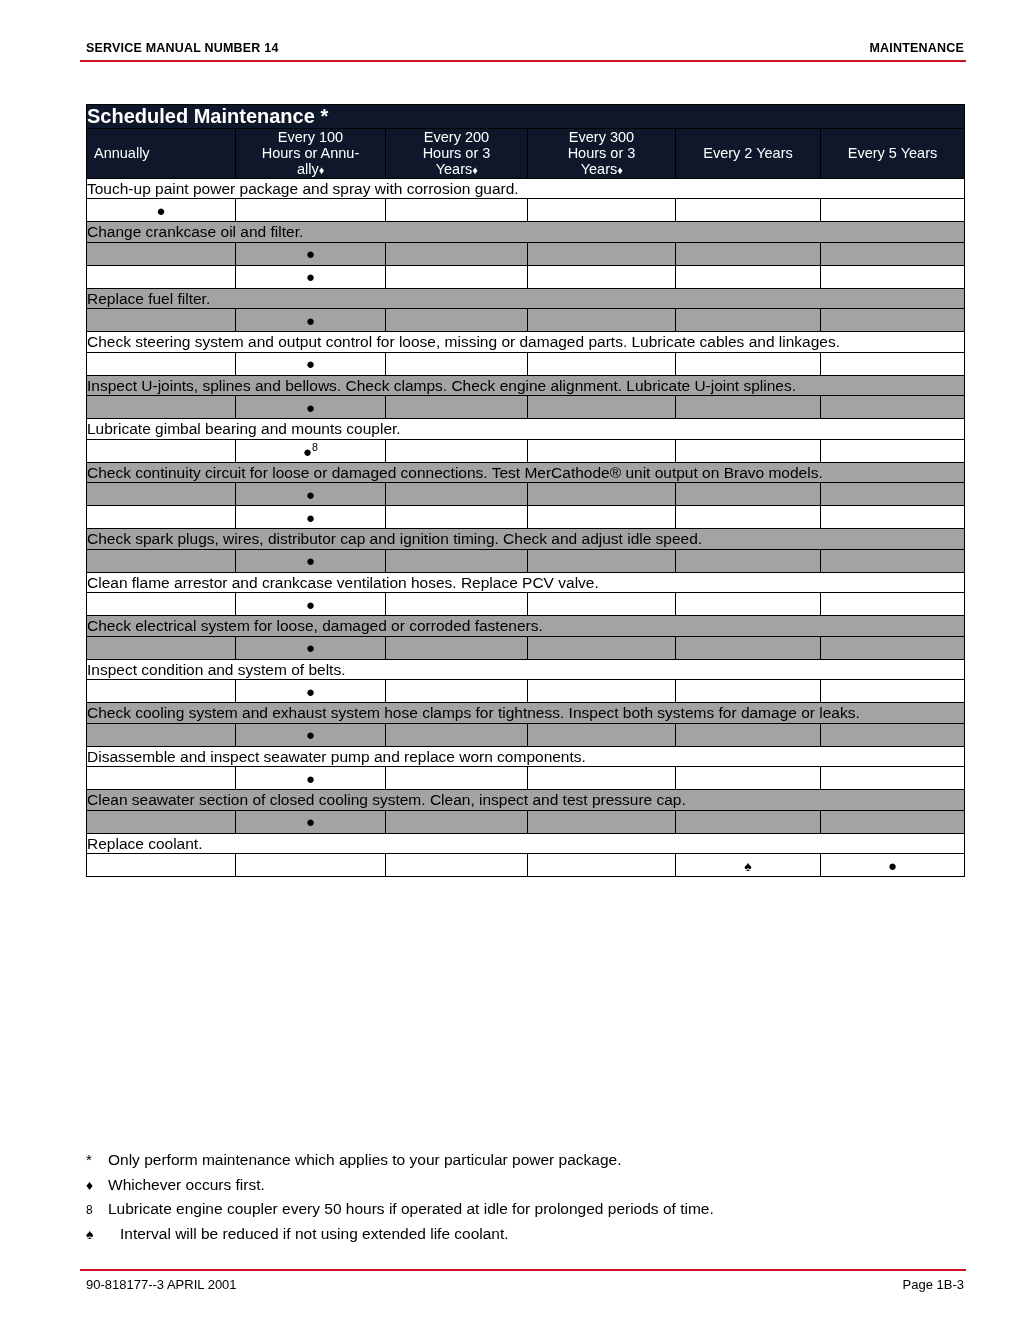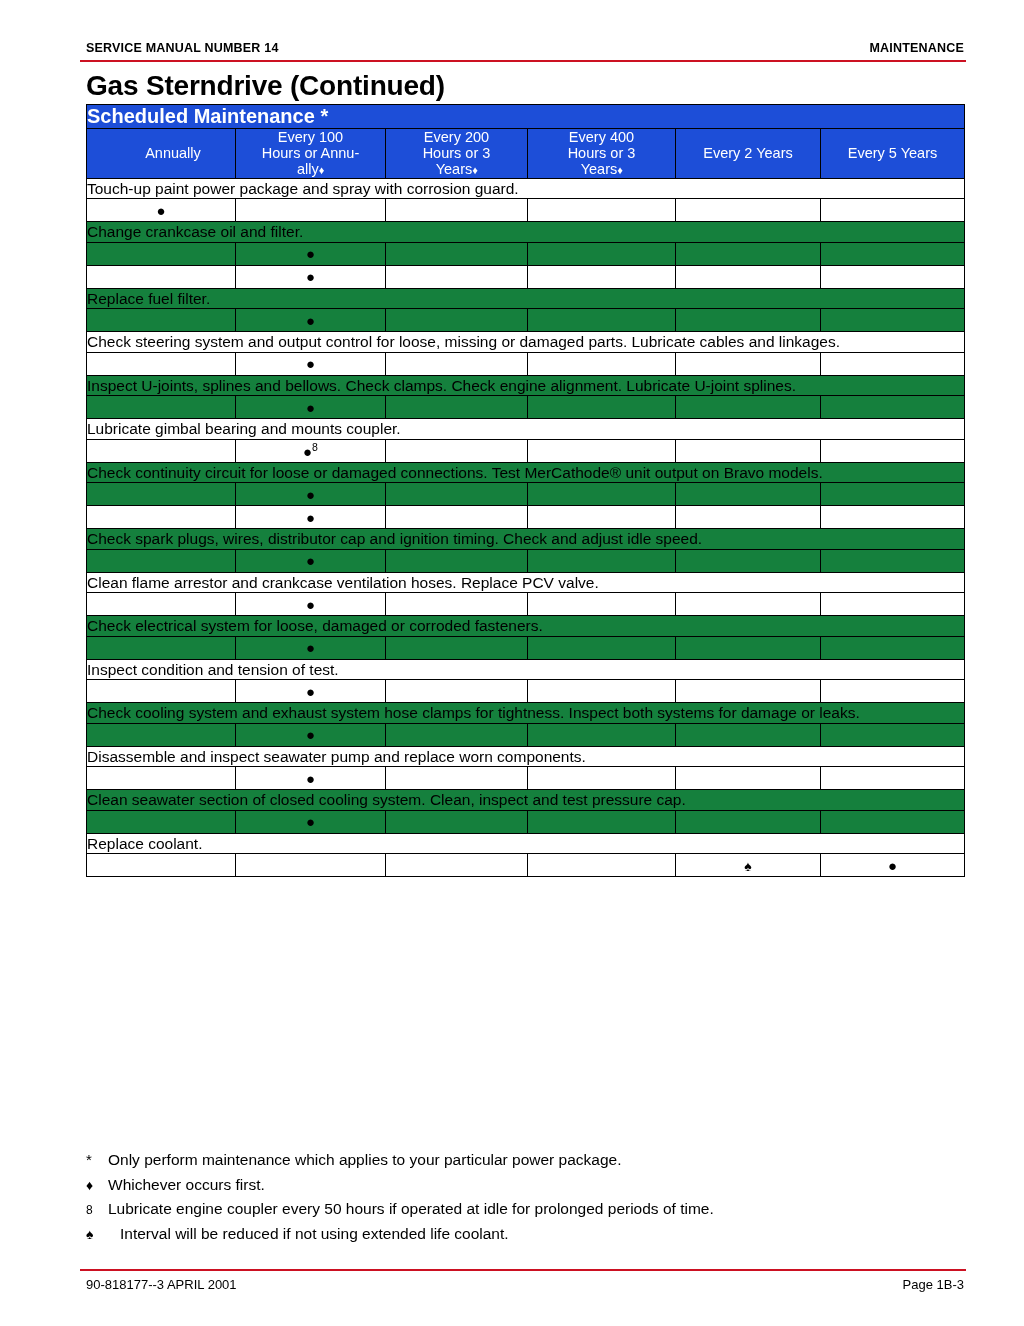--- a/index.html
+++ b/index.html
@@ -64,41 +64,41 @@
     font-size: 15px;
   }
   table.sched td {
     border: 1px solid #000;
     padding: 0;
     vertical-align: middle;
   }
 
   
   .hdr-band td {
-    background: #1d4ed8;
+    background: #0f172a;
     color: #ffffff;
     border: none;
   }
   .hdr-title {
     font-size: 20px;
     font-weight: bold;
     padding: 6px 0 2px 8px;
     text-align: left;
   }
   .hdr-cell {
     font-size: 14.5px;
     text-align: center;
     padding: 2px 2px 7px 2px;
     line-height: 1.12;
     vertical-align: bottom;
     margin-top: 32px;
   }
   .hdr-cell.first {
-    text-align: center;
-    padding-left: 24px;
+    text-align: left;
+    padding-left: 7px;
   }
   .hdr-cell .di { font-size: 11px; letter-spacing: -0.5px; }
 
   
   .task td {
     padding: 3px 0 4px 8px;
     line-height: 1.26;
     font-size: 15.5px;
     text-align: left;
   }
@@ -106,21 +106,21 @@
   .marks td {
     height: 23px;
     text-align: center;
     font-size: 15px;
     line-height: 1;
   }
   .dot { font-size: 15px; line-height: 1; }
   .sup8 { font-size: 10.5px; vertical-align: super; }
   .spade { font-size: 14px; line-height: 1; }
 
-  .shade td { background: #15803d; }
+  .shade td { background: #a3a3a3; }
   .plain td { background: #ffffff; }
 
   
   .footnotes {
     position: absolute;
     left: 86px; top: 1152px;
     width: 878px;
     font-size: 15.5px;
     line-height: 1.0;
   }
@@ -160,21 +160,20 @@
 <body>
 
 <div class="page">
 
   <div class="runhead">
     <span>SERVICE MANUAL NUMBER 14</span>
     <span>MAINTENANCE</span>
   </div>
   <div class="runhead-rule"></div>
 
-  <div class="chapter-title">Gas Sterndrive (Continued)</div>
 
   <div class="table-wrap">
     <table class="sched">
       <colgroup>
         <col style="width:149px">
         <col style="width:150px">
         <col style="width:142px">
         <col style="width:148px">
         <col style="width:145px">
         <col style="width:144px">
@@ -192,21 +191,21 @@
               <div>Every 100</div>
               <div>Hours or Annu-</div>
               <div>ally<span class="di">♦</span></div>
             </td>
             <td class="hdr-cell">
               <div>Every 200</div>
               <div>Hours or 3</div>
               <div>Years<span class="di">♦</span></div>
             </td>
             <td class="hdr-cell">
-              <div>Every 400</div>
+              <div>Every 300</div>
               <div>Hours or 3</div>
               <div>Years<span class="di">♦</span></div>
             </td>
             <td class="hdr-cell">
               <div>Every 2 Years</div>
             </td>
             <td class="hdr-cell">
               <div>Every 5 Years</div>
             </td>
           </tr>
@@ -330,21 +329,21 @@
           </tr>
           <tr class="marks shade">
             <td></td>
             <td><span class="dot">●</span></td>
             <td></td>
             <td></td>
             <td></td>
             <td></td>
           </tr>
           <tr class="task plain">
-            <td colspan="6">Inspect condition and tension of test.</td>
+            <td colspan="6">Inspect condition and system of belts.</td>
           </tr>
           <tr class="marks plain">
             <td></td>
             <td><span class="dot">●</span></td>
             <td></td>
             <td></td>
             <td></td>
             <td></td>
           </tr>
           <tr class="task shade">

